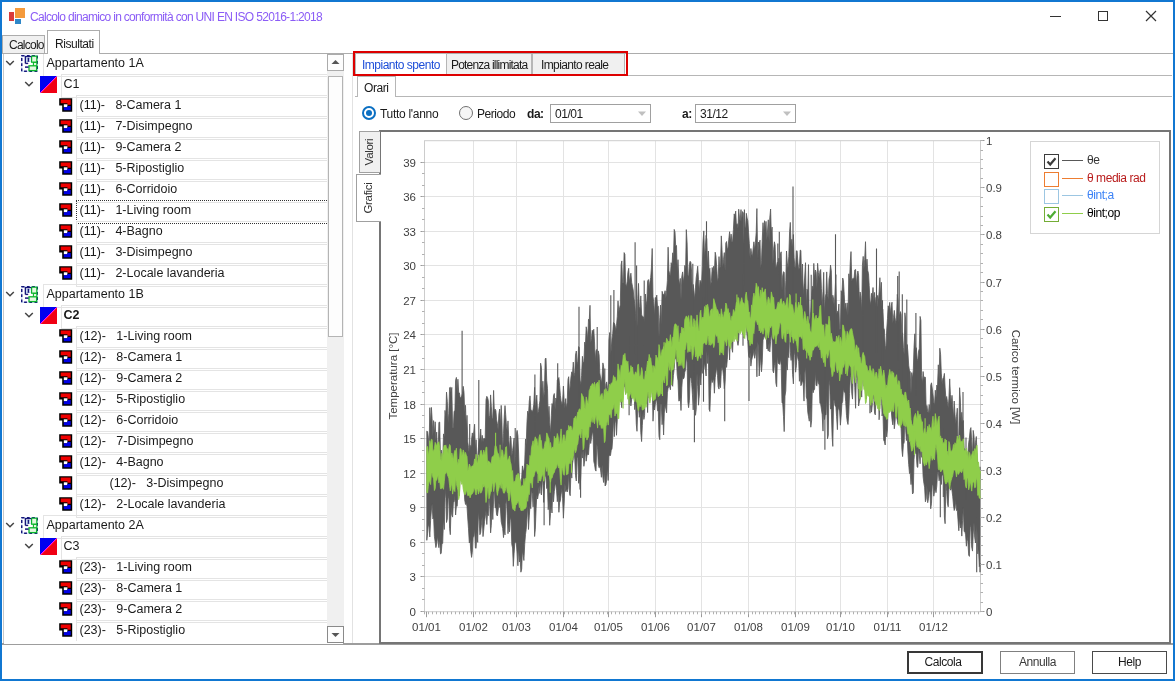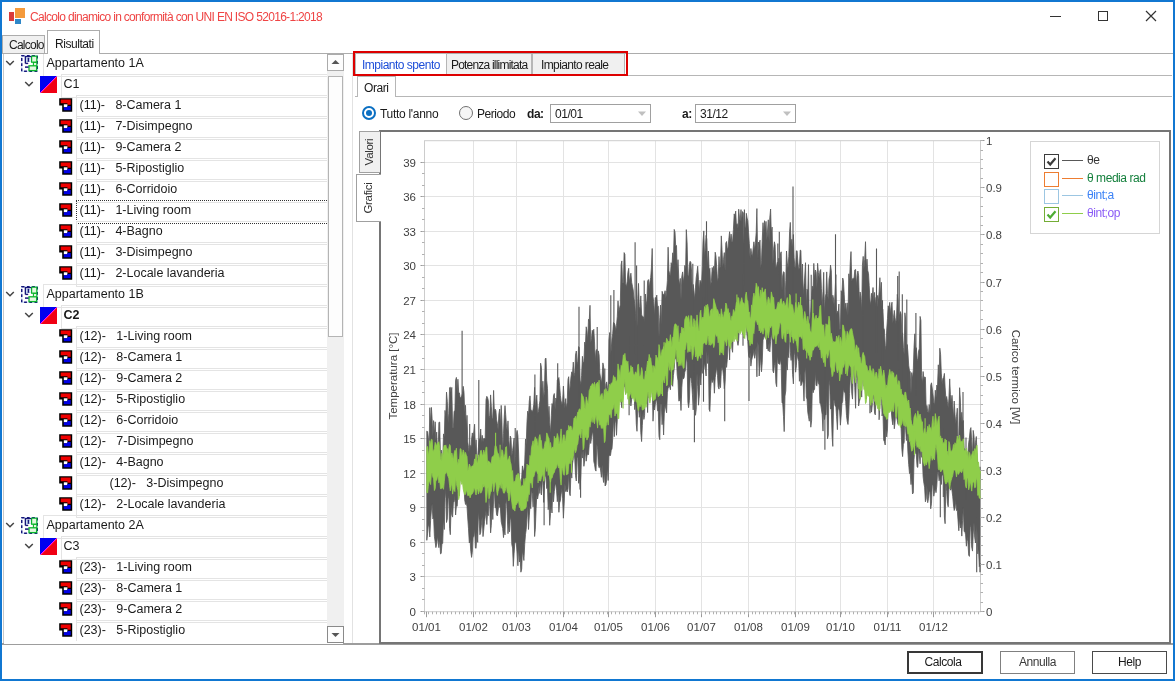--- a/index.html
+++ b/index.html
@@ -6,21 +6,21 @@
 .t12 { font-size:12px; letter-spacing:-0.45px; color:#1a1a1a; white-space:nowrap; }
 .tt { font-size:12.5px; color:#1a1a1a; white-space:nowrap; }
 .abs { position:absolute; }
 div.abs { box-sizing:border-box; }
 </style></head><body>
 <div class="abs" style="left:0;top:0;width:1175px;height:681px;border:2px solid #1177d1;"></div>
 
 <div class="abs" style="left:9px;top:12px;width:5px;height:9px;background:#da3b3b"></div>
 <div class="abs" style="left:15px;top:8px;width:10px;height:10px;background:#f49a3c"></div>
 <div class="abs" style="left:15px;top:19px;width:6px;height:5px;background:#2e87c8"></div>
-<div class="abs" style="left:30px;top:10px;font-size:12px;letter-spacing:-0.68px;color:#ef4444;white-space:nowrap">Calcolo dinamico in conformità con UNI EN ISO 52016-1:2018</div>
+<div class="abs" style="left:30px;top:10px;font-size:12px;letter-spacing:-0.68px;color:#8b5cf6;white-space:nowrap">Calcolo dinamico in conformità con UNI EN ISO 52016-1:2018</div>
 <div class="abs" style="left:1050px;top:16px;width:11px;height:1px;background:#333"></div>
 <div class="abs" style="left:1098px;top:11px;width:10px;height:10px;border:1px solid #333"></div>
 <svg class="abs" width="12" height="12" viewBox="0 0 12 12" style="left:1145px;top:10px">
     <path d="M1,1 L11,11 M11,1 L1,11" stroke="#333" stroke-width="1.2"></path>
   </svg>
 
 <div class="abs" style="left:2px;top:35px;width:43px;height:18px;background:#f0f0f0;border:1px solid #acacac;border-bottom:none"></div>
 <div class="abs" style="left:9px;top:38px;font-size:12px;letter-spacing:-0.75px;color:#1a1a1a">Calcolo</div>
 <div class="abs" style="left:2px;top:53px;width:1171px;height:1px;background:#acacac;z-index:2"></div>
 <div class="abs" style="left:47px;top:30px;width:53px;height:24px;background:#fff;border:1px solid #acacac;border-bottom:none"></div>
@@ -683,29 +683,29 @@
 <div style="position:absolute;left:1030px;top:141px;width:128px;height:91px;border:1px solid #d5d5d5;background:#fff"></div>
 <div style="position:absolute;left:1044px;top:154px;width:13px;height:13px;border:1px solid #3c3c3c;background:#fff">
     <svg width="13" height="13" viewBox="0 0 13 13" style="position:absolute;left:0;top:0">
       <path d="M2.5,6.5 L5.2,9.5 L10.5,3.2" fill="none" stroke="#3c3c3c" stroke-width="2.2"></path>
     </svg>
   </div>
 <div style="position:absolute;left:1062px;top:160px;width:21px;height:0;border-top:1.6px solid #585858"></div>
 <div class="t12" style="position:absolute;left:1087px;top:153px;color:#333">θe</div>
 <div style="position:absolute;left:1044px;top:172px;width:13px;height:13px;border:1px solid #ed7d31;background:#fff"></div>
 <div style="position:absolute;left:1062px;top:178px;width:21px;height:0;border-top:1.6px solid #ed7d31"></div>
-<div class="t12" style="position:absolute;left:1087px;top:171px;color:#15803d">θ media rad</div>
+<div class="t12" style="position:absolute;left:1087px;top:171px;color:#b91c1c">θ media rad</div>
 <div style="position:absolute;left:1044px;top:189px;width:13px;height:13px;border:1px solid #9cc6e2;background:#fff"></div>
 <div style="position:absolute;left:1062px;top:195px;width:21px;height:0;border-top:1.6px solid #9cc6e2"></div>
 <div class="t12" style="position:absolute;left:1087px;top:188px;color:#3b82f6">θint;a</div>
 <div style="position:absolute;left:1044px;top:207px;width:13px;height:13px;border:1px solid #74ad36;background:#fff">
     <svg width="13" height="13" viewBox="0 0 13 13" style="position:absolute;left:0;top:0">
       <path d="M2.5,6.5 L5.2,9.5 L10.5,3.2" fill="none" stroke="#4ead33" stroke-width="2.2"></path>
     </svg>
   </div>
 <div style="position:absolute;left:1062px;top:213px;width:21px;height:0;border-top:1.6px solid #8fce4a"></div>
-<div class="t12" style="position:absolute;left:1087px;top:206px;color:#8b5cf6">θint;op</div>
+<div class="t12" style="position:absolute;left:1087px;top:206px;color:#000000">θint;op</div>
 
 <div class="abs" style="left:907px;top:651px;width:76px;height:23px;border:2px solid #383838;background:#fff"></div>
 <div class="t12 abs" style="left:907px;top:655px;width:72px;text-align:center">Calcola</div>
 <div class="abs" style="left:1000px;top:651px;width:75px;height:23px;border:1px solid #808080;background:#fff"></div>
 <div class="t12 abs" style="left:1000px;top:655px;width:75px;text-align:center;color:#3a3a3a">Annulla</div>
 <div class="abs" style="left:1092px;top:651px;width:75px;height:23px;border:1px solid #4a4a4a;background:#fff"></div>
 <div class="t12 abs" style="left:1092px;top:655px;width:75px;text-align:center">Help</div>
 </body></html>

